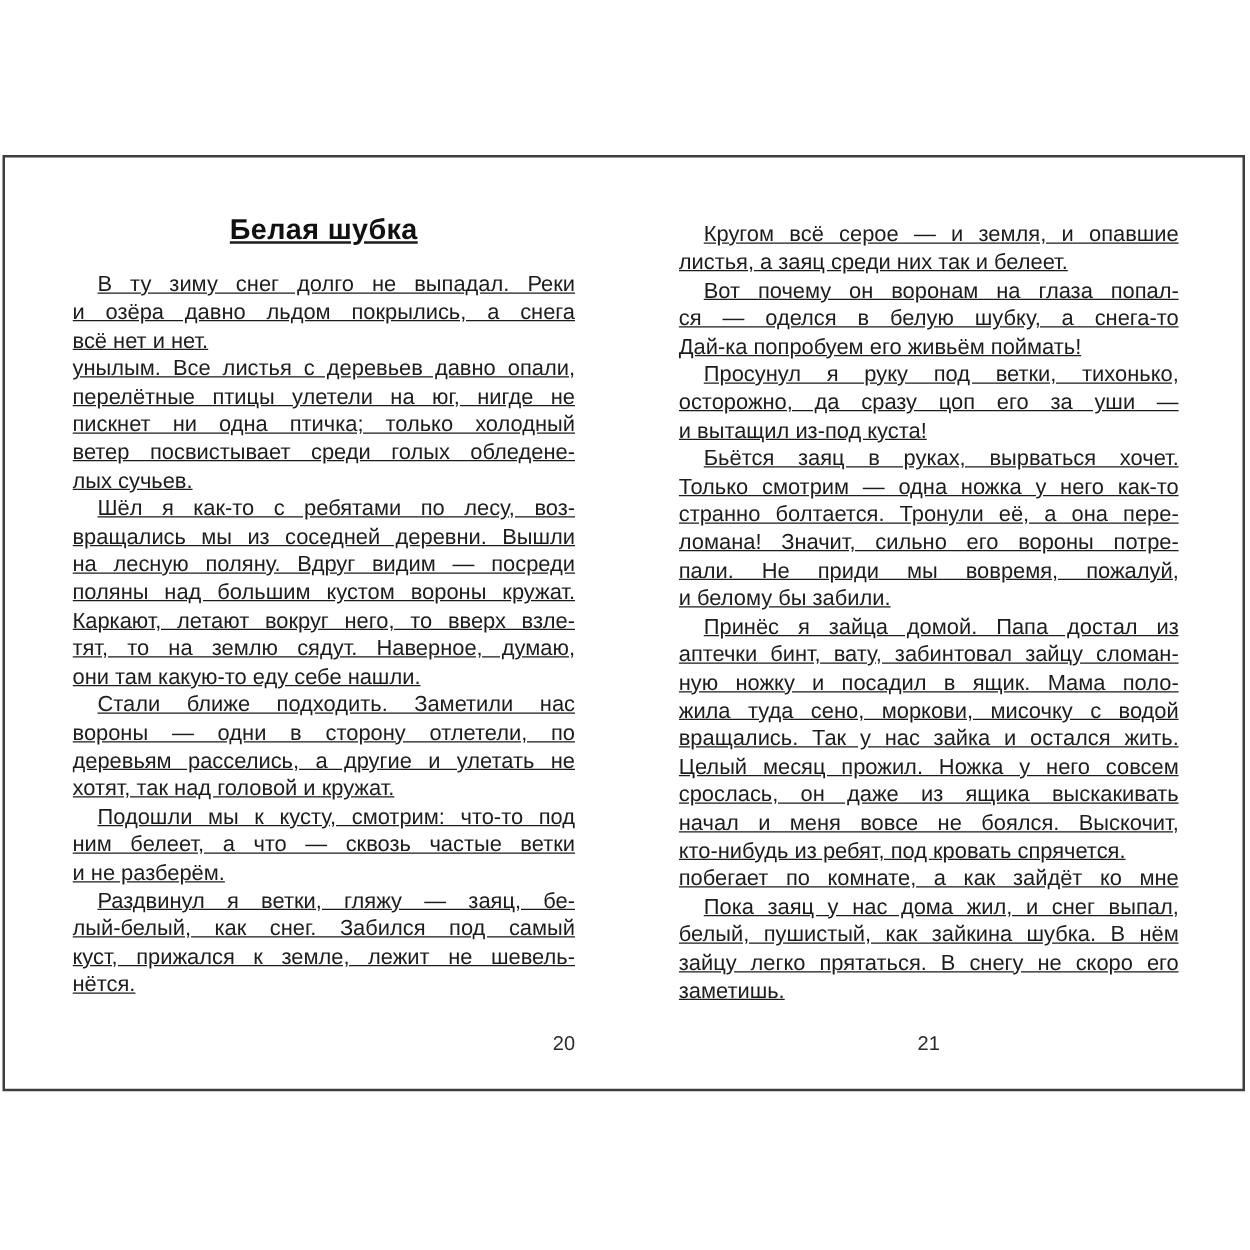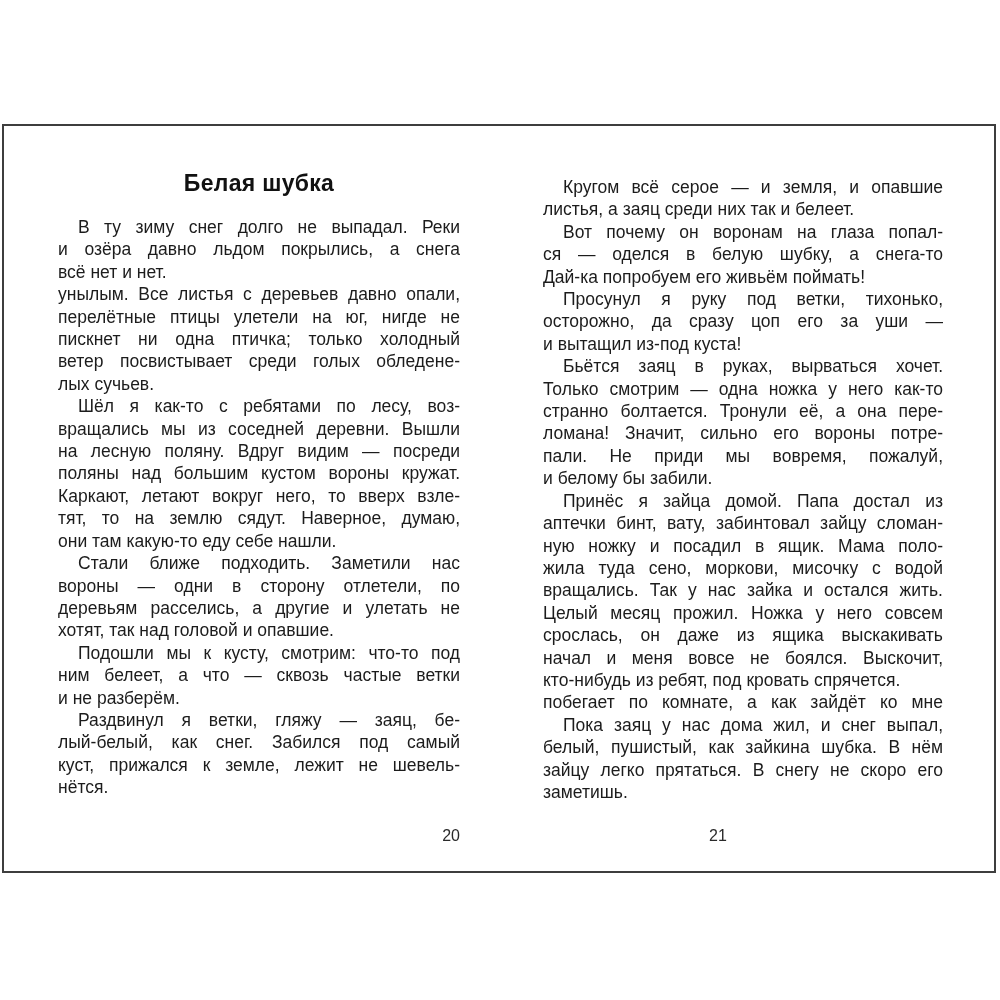--- a/index.html
+++ b/index.html
@@ -18,20 +18,21 @@
     width: 994px; height: 749px;
     border: 2px solid #3e3e3e;
     background: #ffffff;
   }
 
   .page-col {
     position: absolute;
     font-size: 17.5px;
     line-height: 22.4px;
     color: #1c1c1c;
+    text-decoration: underline;
   }
   .col-left  { left: 54px;  top: 44px; width: 402px; }
   .col-right { left: 539px; top: 50px; width: 400px; }
 
   .story-title {
     text-align: center;
     font-weight: bold;
     font-size: 23px;
     line-height: 26px;
     margin-bottom: 20px;
@@ -51,21 +52,21 @@
 
   .page-number {
     position: absolute;
     top: 700px;
     font-size: 16px;
     line-height: 20px;
     text-align: center;
     color: #2a2a2a;
   }
   .pn-left  { left: 54px;  width: 402px; text-align: right; }
-  .pn-right { left: 514px; width: 400px; }
+  .pn-right { left: 539px; width: 400px; }
 </style>
 </head>
 <body>
 
 <div class="canvas">
   <div class="sheet">
 
     <div class="page-col col-left">
       <div class="story-title">Белая шубка</div>
       <div>
@@ -87,21 +88,21 @@
             <div class="line">на лесную поляну. Вдруг видим — посреди</div>
             <div class="line">поляны над большим кустом вороны кружат.</div>
             <div class="line">Каркают, летают вокруг него, то вверх взле-</div>
             <div class="line">тят, то на землю сядут. Наверное, думаю,</div>
             <div class="line last">они там какую-то еду себе нашли.</div>
           </div>
           <div class="paragraph">
             <div class="line first">Стали ближе подходить. Заметили нас</div>
             <div class="line">вороны — одни в сторону отлетели, по</div>
             <div class="line">деревьям расселись, а другие и улетать не</div>
-            <div class="line last">хотят, так над головой и опавшие.</div>
+            <div class="line last">хотят, так над головой и кружат.</div>
           </div>
           <div class="paragraph">
             <div class="line first">Подошли мы к кусту, смотрим: что-то под</div>
             <div class="line">ним белеет, а что — сквозь частые ветки</div>
             <div class="line last">и не разберём.</div>
           </div>
           <div class="paragraph">
             <div class="line first">Раздвинул я ветки, гляжу — заяц, бе-</div>
             <div class="line">лый-белый, как снег. Забился под самый</div>
             <div class="line">куст, прижался к земле, лежит не шевель-</div>

